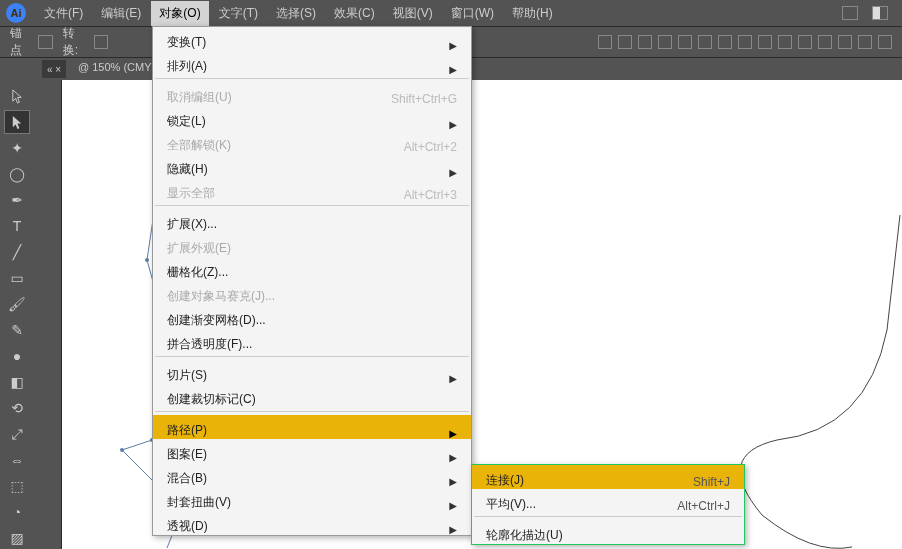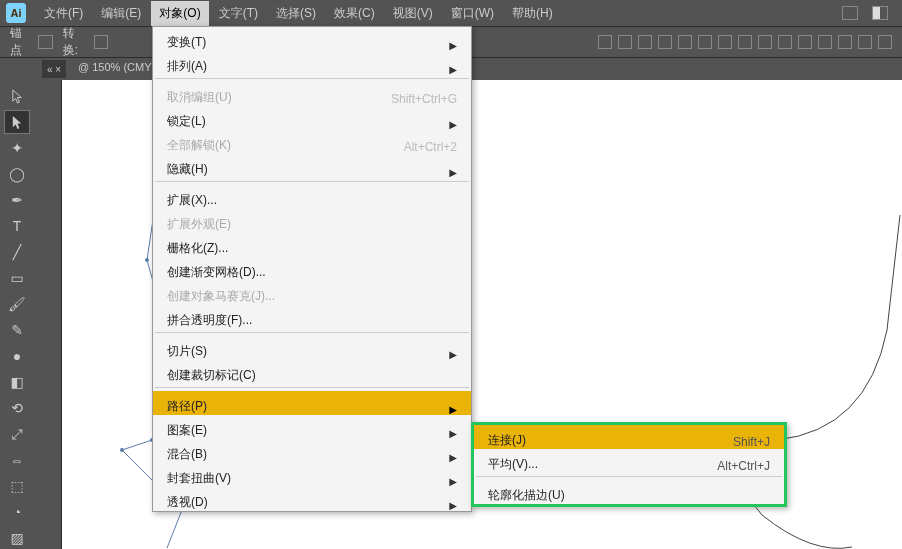--- a/index.html
+++ b/index.html
@@ -1,18 +1,18 @@
 <!DOCTYPE html>
 <html><head>
 <meta charset="utf-8">
 <style>
 *{margin:0;padding:0;box-sizing:border-box;font-family:"Microsoft YaHei",sans-serif;font-size:12px;user-select:none}
 body{background:#535353;width:902px;height:549px;overflow:hidden;position:relative}
 .menubar{height:26px;background:#535353;display:flex;align-items:center;padding-left:6px;gap:2px}
-.ai-logo{width:20px;height:20px;background:#7dd3fc;color:#4a2a00;display:flex;align-items:center;justify-content:center;font-weight:bold;font-size:11px;border-radius:3px;margin-right:8px}
+.ai-logo{width:20px;height:20px;background:#3b82f6;color:#4a2a00;display:flex;align-items:center;justify-content:center;font-weight:bold;font-size:11px;border-radius:10px;margin-right:8px}
 .menu-item{color:#ccc;padding:4px 8px;cursor:default}
 .menu-item.active{background:#d4d4d4;color:#000}
 .menu-right{margin-left:auto;display:flex;gap:14px;padding-right:14px;align-items:center}
 .menu-right-icon{width:16px;height:14px;border:1px solid #888;display:inline-block}
 .menu-right-icon.split{background:linear-gradient(90deg,#ddd 50%,#555 50%)}
 .toolbar{height:32px;background:#535353;border-top:1px solid #2a2a2a;border-bottom:1px solid #2a2a2a;display:flex;align-items:center;padding:0 10px;gap:10px;color:#ccc}
 .tb-icon{width:18px;height:14px;border:1px solid #888;display:inline-block}
 .tb-label{color:#ccc}
 .tb-group{display:flex;gap:6px;align-items:center;margin-left:480px}
 .tb-small{width:14px;height:14px;border:1px solid #888}
@@ -27,21 +27,21 @@
 .path2{position:absolute;right:0;top:135px}
 .dropdown{position:absolute;left:152px;top:26px;width:320px;background:#f4f4f4;border:1px solid #999;box-shadow:2px 2px 6px rgba(0,0,0,.3);z-index:10}
 .dd-item{height:24px;display:flex;align-items:flex-end;padding:0 14px;color:#222;position:relative}
 .dd-item.disabled{color:#aaa}
 .dd-item.hover{background:#eab308}
 .dd-item .shortcut{margin-left:auto;color:#555}
 .dd-item.disabled .shortcut{color:#bbb}
 .dd-item .arrow{margin-left:auto;font-size:10px;color:#333}
 .dd-item.hover .arrow{color:#000}
 .dd-sep{height:1px;background:#ccc;margin:3px 2px}
-.submenu{position:absolute;left:471px;top:422px;width:316px;background:#f4f4f4;border:3px solid #22c55e;box-shadow:2px 2px 6px rgba(0,0,0,.3);z-index:11}
+.submenu{position:absolute;left:471px;top:464px;width:274px;background:#f4f4f4;border:1px solid #22c55e;box-shadow:2px 2px 6px rgba(0,0,0,.3);z-index:11}
 </style>
 </head>
 <body>
 
 <div class="menubar">
   <div class="ai-logo">Ai</div>
   <div id="menu-items" style="display: contents;"><div class="menu-item">文件(F)</div><div class="menu-item">编辑(E)</div><div class="menu-item active">对象(O)</div><div class="menu-item">文字(T)</div><div class="menu-item">选择(S)</div><div class="menu-item">效果(C)</div><div class="menu-item">视图(V)</div><div class="menu-item">窗口(W)</div><div class="menu-item">帮助(H)</div></div>
   <div class="menu-right">
     <span class="menu-right-icon"></span>
     <span class="menu-right-icon split"></span>
@@ -139,35 +139,39 @@
       <span class="arrow">▶</span>
     </div>
     <div class="dd-item disabled">
       <span>全部解锁(K)</span>
       <span class="shortcut">Alt+Ctrl+2</span>
     </div>
     <div class="dd-item">
       <span>隐藏(H)</span>
       <span class="arrow">▶</span>
     </div>
+    <div class="dd-item disabled">
+      <span>显示全部</span>
+      <span class="shortcut">Alt+Ctrl+3</span>
+    </div>
     <div class="dd-sep"></div>
     <div class="dd-item">
       <span>扩展(X)...</span>
     </div>
     <div class="dd-item disabled">
       <span>扩展外观(E)</span>
     </div>
     <div class="dd-item">
       <span>栅格化(Z)...</span>
     </div>
+    <div class="dd-item disabled">
+      <span>创建对象马赛克(J)...</span>
+    </div>
     <div class="dd-item">
       <span>创建渐变网格(D)...</span>
-    </div>
-    <div class="dd-item disabled">
-      <span>创建对象马赛克(J)...</span>
     </div>
     <div class="dd-item">
       <span>拼合透明度(F)...</span>
     </div>
     <div class="dd-sep"></div>
     <div class="dd-item">
       <span>切片(S)</span>
       <span class="arrow">▶</span>
     </div>
     <div class="dd-item">

